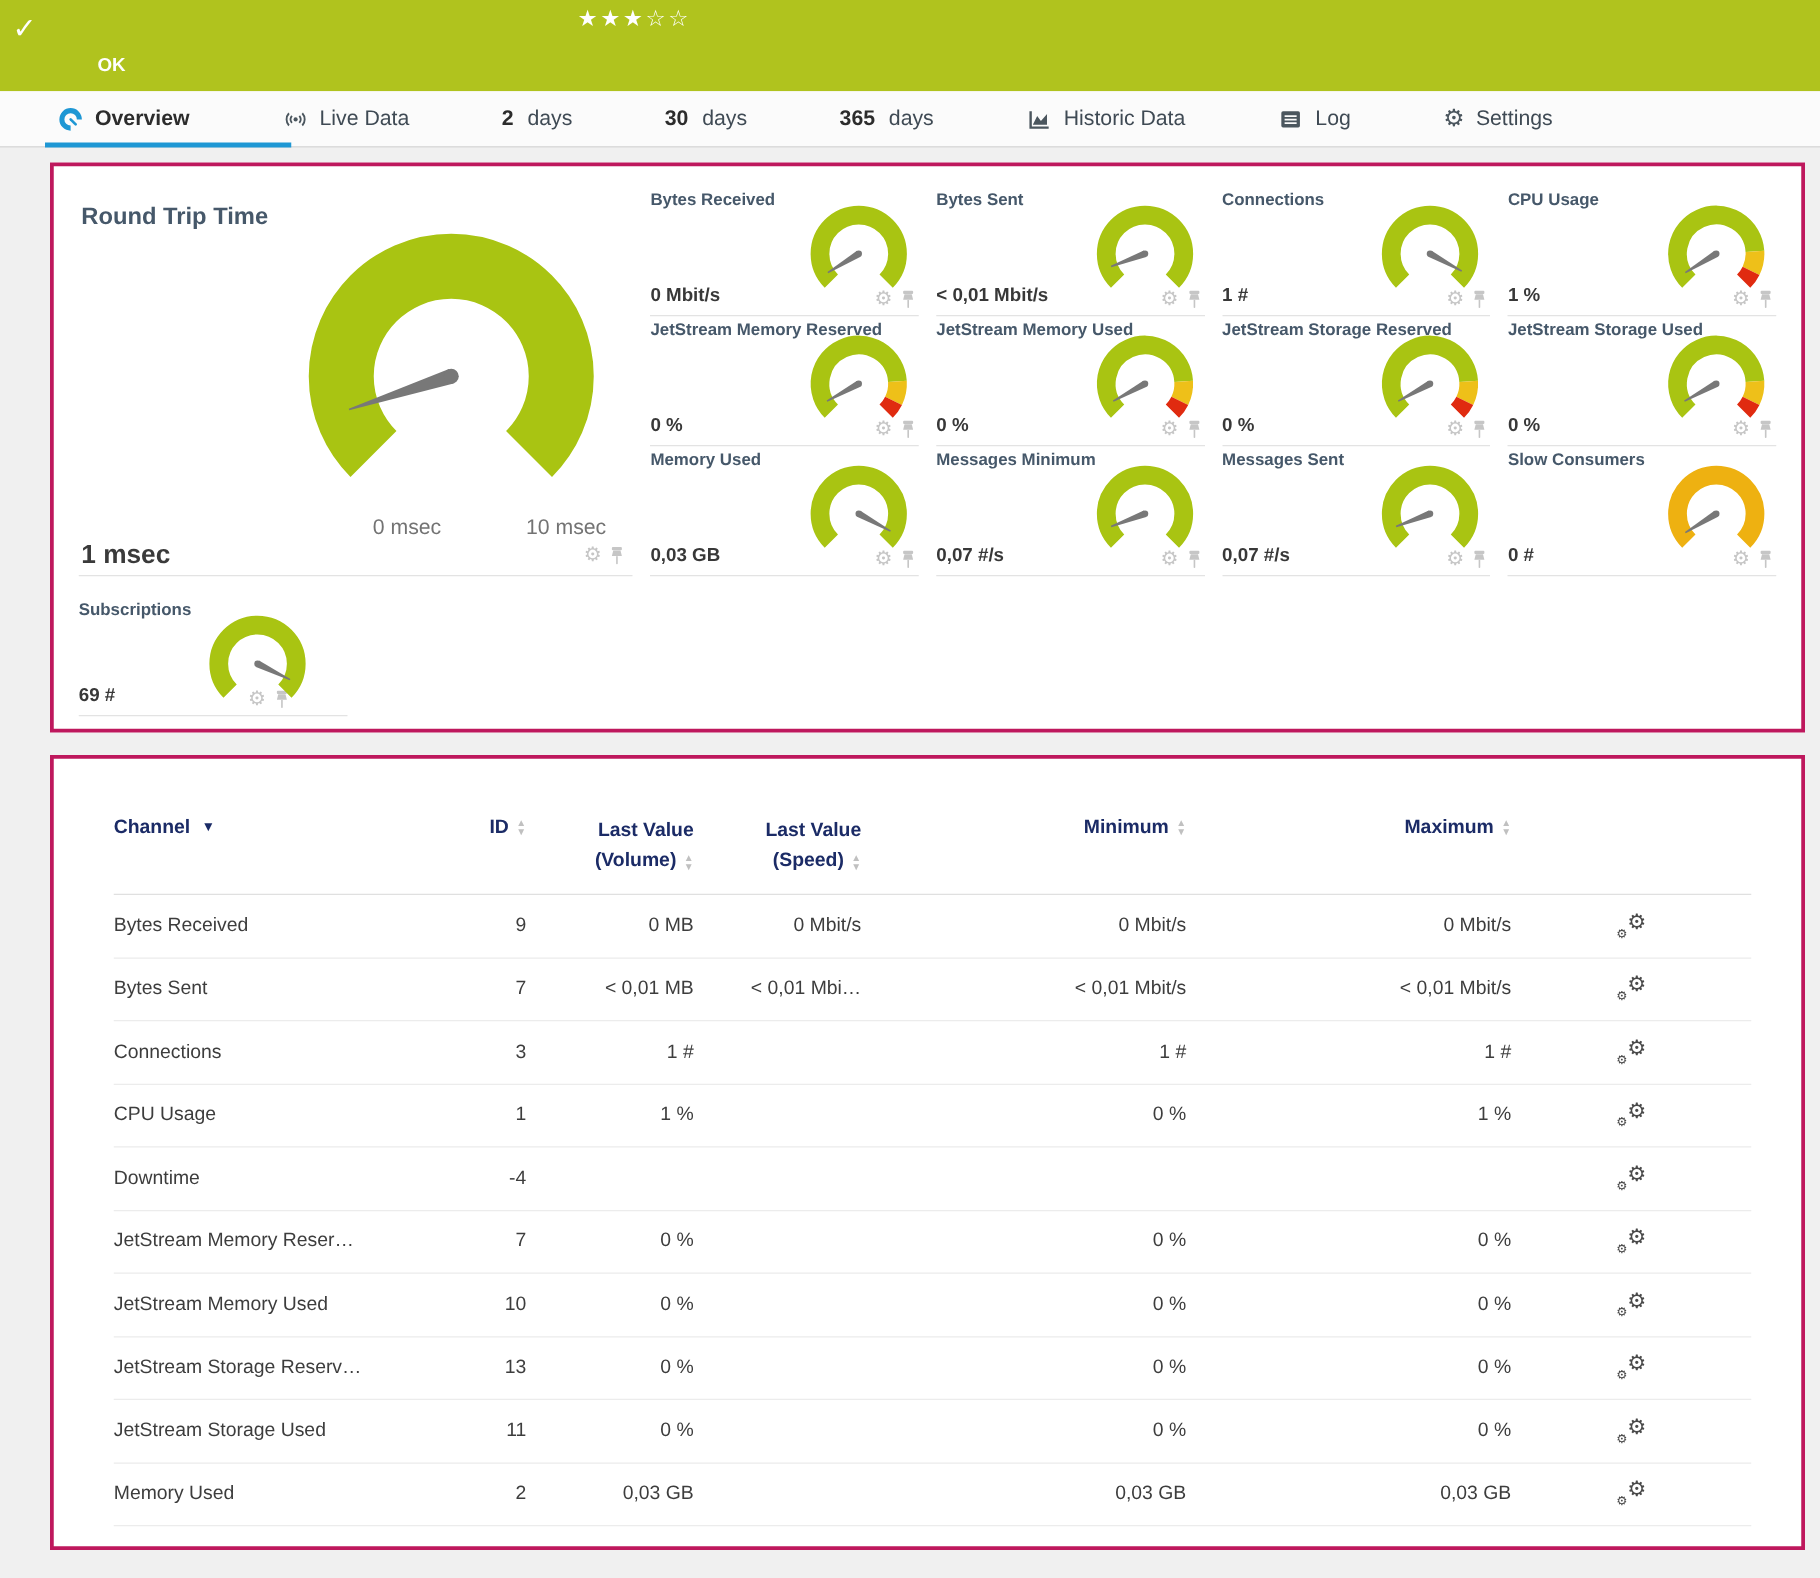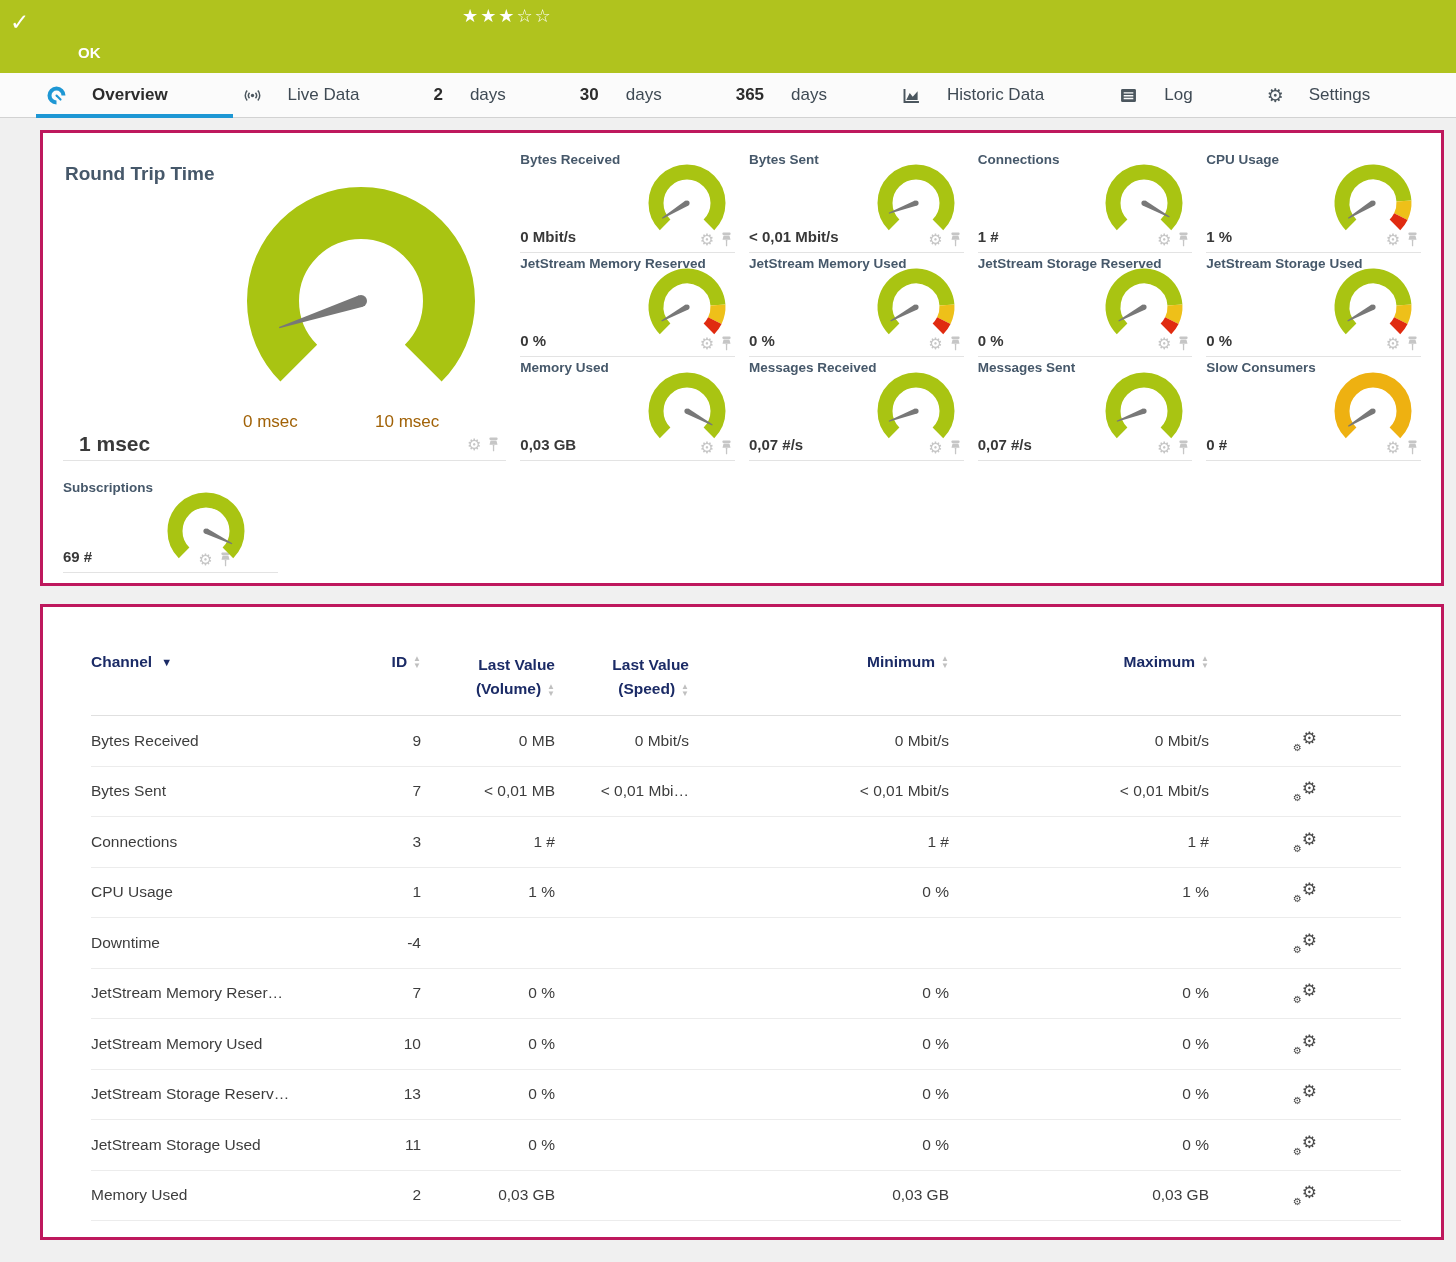--- a/index.html
+++ b/index.html
@@ -15,21 +15,21 @@
   .top-check{position:absolute;left:10px;top:9px;font-size:23px;font-weight:bold;}
   .top-title-row{position:absolute;left:40px;top:7px;font-size:24px;white-space:nowrap;}
   .sensor-word{font-style:italic;font-weight:normal;margin-right:10px;}
   .sensor-name{font-weight:bold;}
   .flag-glyph{font-size:15px;vertical-align:super;margin-left:5px;}
   .stars{position:absolute;left:462px;top:5px;font-size:18px;letter-spacing:2px;}
   .status-ok{position:absolute;left:78px;top:44px;font-size:15px;font-weight:bold;}
   
   .tab-bar{height:45px;background:#fbfbfb;border-bottom:1px solid #d2d2d2;
     display:flex;align-items:center;padding-left:46px;position:relative;}
-  .tab{display:flex;align-items:center;gap:25px;margin-right:74px;font-size:17px;
+  .tab{display:flex;align-items:center;gap:9px;margin-right:74px;font-size:17px;
     color:#3f4a54;cursor:pointer;white-space:nowrap;}
   .tab .num{font-weight:bold;color:#2c2c2c;margin-right:2px;}
   .tab.active{font-weight:bold;color:#2c2c2c;}
   .tab.active .tab-ic{color:var(--blue);}
   .tab-ic{width:21px;height:21px;color:#4b565e;display:inline-flex;}
   .tab-ic svg{width:100%;height:100%;}
   .tab-ic.gear-char{font-size:19px;line-height:21px;width:auto;}
   .active-underline{position:absolute;left:36px;bottom:-1px;width:197px;height:4px;background:var(--blue);}
   
   .content{margin:12px 12px 0 40px;}
@@ -41,23 +41,23 @@
   .gcell-title{position:absolute;left:0;top:3px;font-size:13.5px;font-weight:bold;color:var(--title-gray);}
   .gcell-value{position:absolute;left:0;bottom:7px;font-size:15px;font-weight:bold;color:#383838;}
   .gcell svg.gauge{position:absolute;right:2px;top:13px;}
   .cell-icons{position:absolute;right:2px;bottom:5px;display:flex;align-items:center;gap:6px;color:var(--icon-gray);}
   .cell-icons .gear-ch{font-size:16px;line-height:14px;}
   .cell-icons svg{display:block;}
   
   .rtt-cell{grid-column:1/3;grid-row:1/4;position:relative;border-bottom:1px solid var(--divider);}
   .rtt-title{position:absolute;left:2px;top:14px;font-size:19px;font-weight:bold;color:var(--title-gray);}
   .rtt-cell svg.gauge{position:absolute;right:0;top:36px;}
-  .rtt-scale{position:absolute;bottom:28px;font-size:17px;color:#a16207;width:110px;text-align:left;}
+  .rtt-scale{position:absolute;bottom:28px;font-size:17px;color:#737373;width:110px;text-align:right;}
   .rtt-scale.min{left:180px;} .rtt-scale.max{left:312px;}
-  .rtt-value{position:absolute;left:16px;bottom:4px;font-size:21px;font-weight:bold;color:#3a3a3a;text-align:center;}
+  .rtt-value{position:absolute;left:2px;bottom:4px;font-size:21px;font-weight:bold;color:#3a3a3a;text-align:center;}
   .rtt-cell .cell-icons{right:6px;bottom:8px;}
   .subs-cell{grid-column:1;grid-row:4;margin-top:16px;}
   .subs-cell svg.gauge{right:26px;}
   .subs-cell .cell-icons{right:46px;}
   
   .table-panel{margin-top:18px;padding:46px 40px 0 48px;min-height:636px;}
   .tbl-header,.tbl-row{display:grid;grid-template-columns:250px 80px 134px 134px 260px 260px 1fr;align-items:center;}
   .tbl-header{align-items:start;padding-bottom:14px;border-bottom:1px solid #e0e0e0;
     color:var(--navy);font-size:15.5px;font-weight:bold;}
   .th{display:flex;align-items:flex-start;}
@@ -341,21 +341,21 @@
               </svg>
             </span>
           </span>
           <svg viewBox="0 0 92 74" width="92" height="74" class="gauge">
             <path d="M 24.079689783217027 62.92031021678298 A 31 31 0 1 1 67.92031021678297 62.92031021678299" fill="none" stroke="#a9c412" stroke-width="15"></path>
             <polygon points="44.6510897125152,43.45365870412282 71.12384151681104,55.496640556976025 71.7019459257331,54.445072540923384 47.3489102874848,38.54634129587718" fill="#787878"></polygon>
             <circle cx="46" cy="41" r="2.6" fill="#787878"></circle>
           </svg>
         </div>
         <div class="gcell">
-          <div class="gcell-title">Messages Received</div>
+          <div class="gcell-title">Messages Minimum</div>
           <div class="gcell-value">0,07 #/s</div>
           <span class="cell-icons">
             <span class="gear-ch">⚙</span>
             <span class="pin-ic">
               <svg width="13" height="15" viewBox="0 0 13 15" fill="currentColor">
                 <rect x="2.5" y="0.5" width="8" height="2.6" rx="0.8"></rect>
                 <path d="M3.6 3.4h5.8l1.1 4.3H2.5z"></path>
                 <rect x="5.9" y="7.7" width="1.3" height="6.6" rx="0.6"></rect>
               </svg>
             </span>

